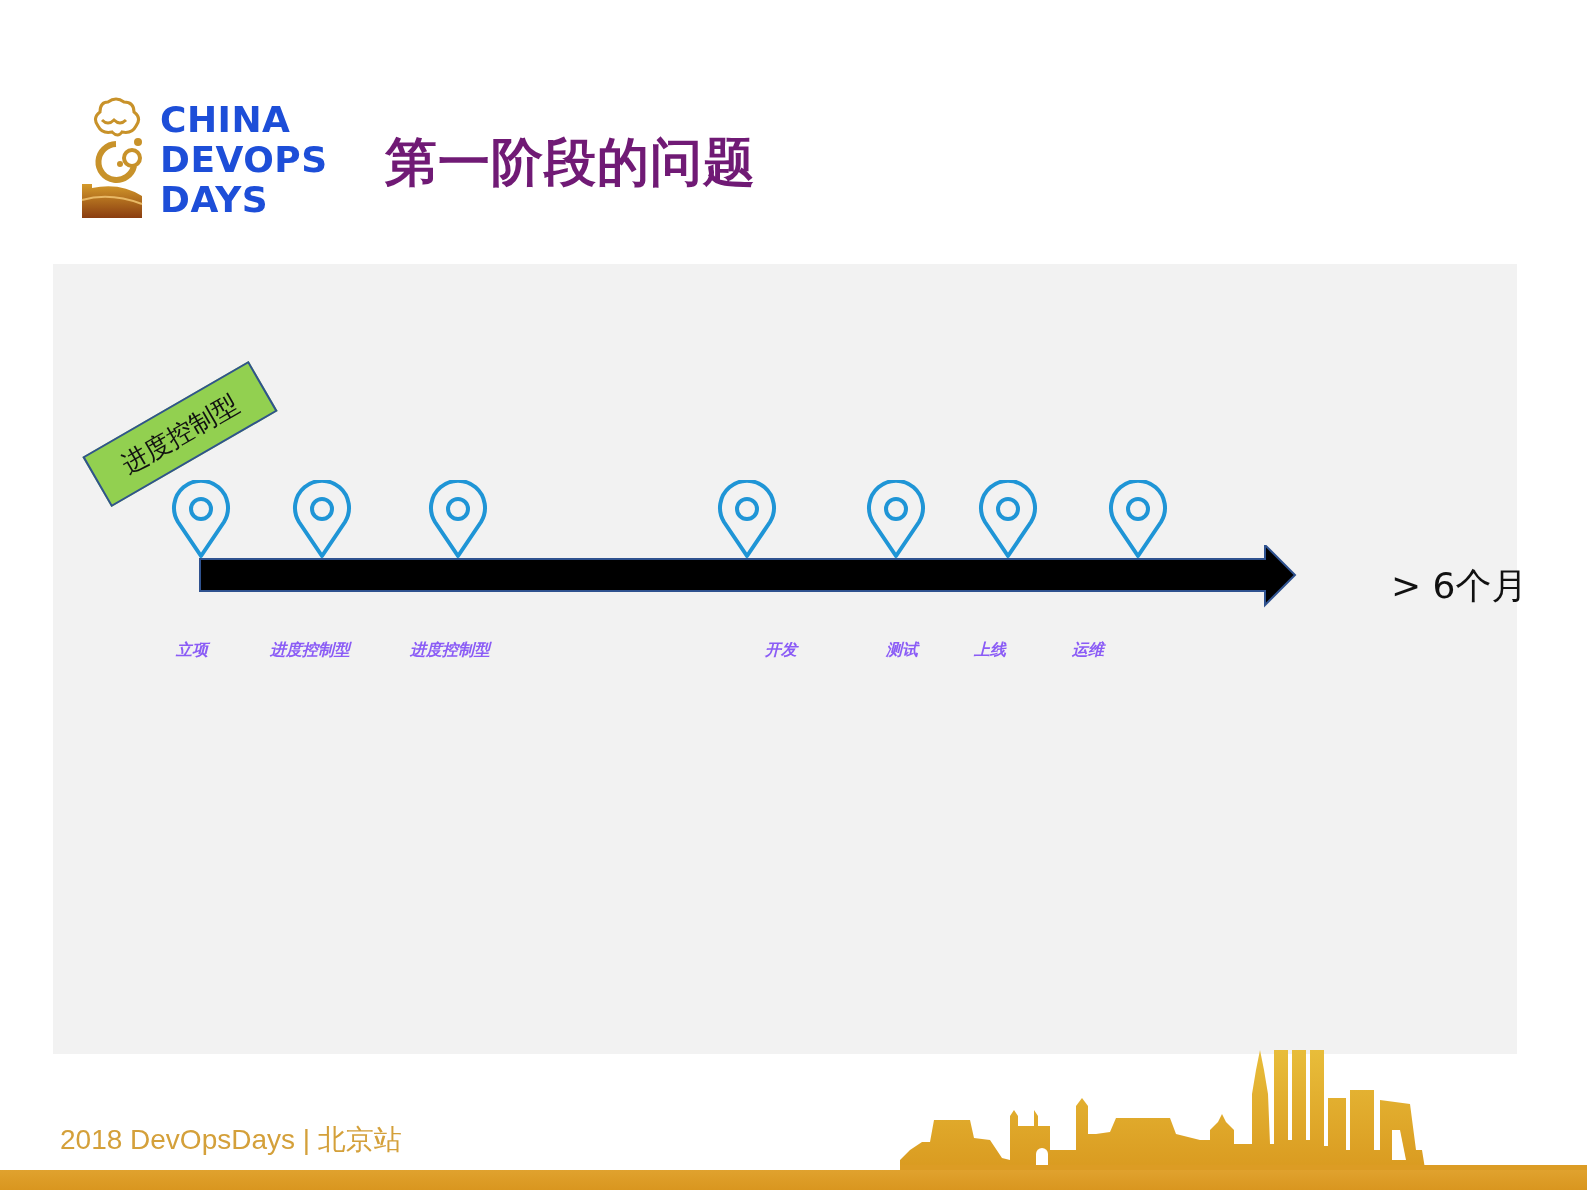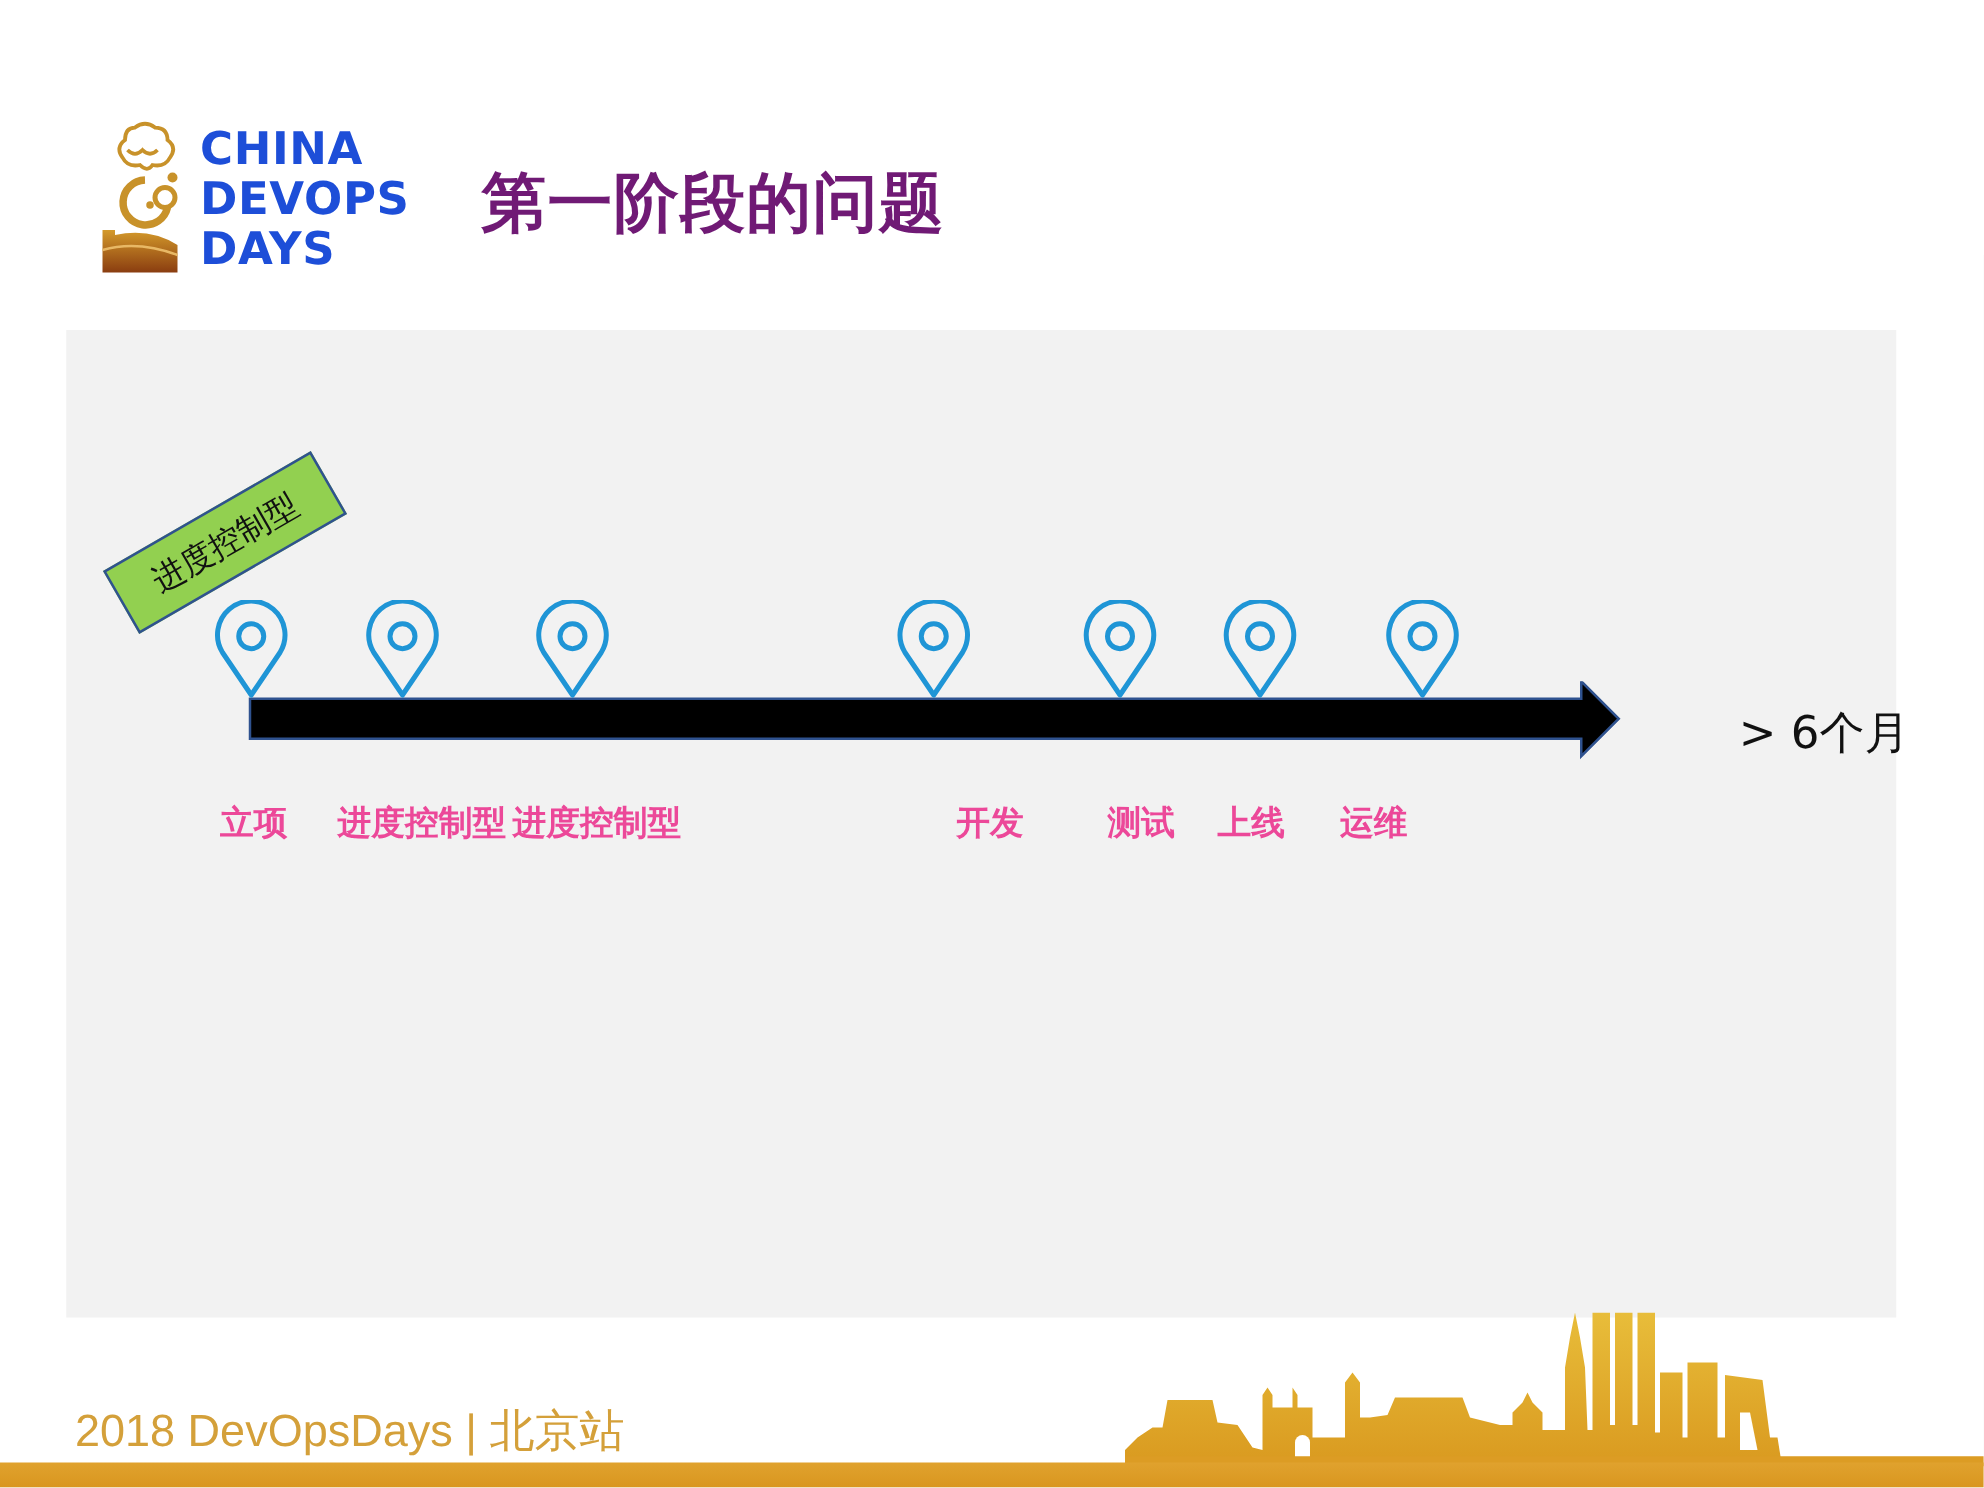--- a/index.html
+++ b/index.html
@@ -20,27 +20,27 @@
   
   .tag { left:84px; top:405px; width:192px; height:58px; background:#92d050; border:2px solid #2f528f;
          transform: rotate(-30deg); transform-origin:50% 50%; display:flex; align-items:center; justify-content:center;
          font-size:26px; color:#111; font-family:"DejaVu Sans", sans-serif; box-sizing:border-box; }
 
   
   .arrow-svg { left:195px; top:545px; }
 
   .pin { width:62px; height:80px; }
 
-  .milestone-label { top:640px; font-size:27px; font-weight:bold; color:#ec4899; font-family:"DejaVu Sans", sans-serif;
-                     white-space:nowrap; }
+  .milestone-label { top:640px; font-size:16px; font-weight:bold; color:#8b5cf6; font-family:"DejaVu Sans", sans-serif;
+                     white-space:nowrap;font-style:italic; }
 
   .duration { left:1357px; top:562px; font-size:36px; color:#111; font-family:"DejaVu Sans", sans-serif; white-space:nowrap;margin-left:34px; }
 
   
-  .footer-text { left:60px; top:1121px; color:#d4a03a; font-size:36px; font-family:"Liberation Sans", sans-serif; }
+  .footer-text { left:60px; top:1121px; color:#d4a03a; font-size:28px; font-family:"Liberation Sans", sans-serif; }
   .footer-bar { left:0; top:1170px; width:1587px; height:20px;
                 background:linear-gradient(#e0a22e,#d9961f); }
   .skyline { left:900px; top:1050px; }
 </style>
 </head>
 <body>
 
 <div class="abs logo">
   <svg width="75" height="125" viewBox="0 0 75 125">
     <defs>

